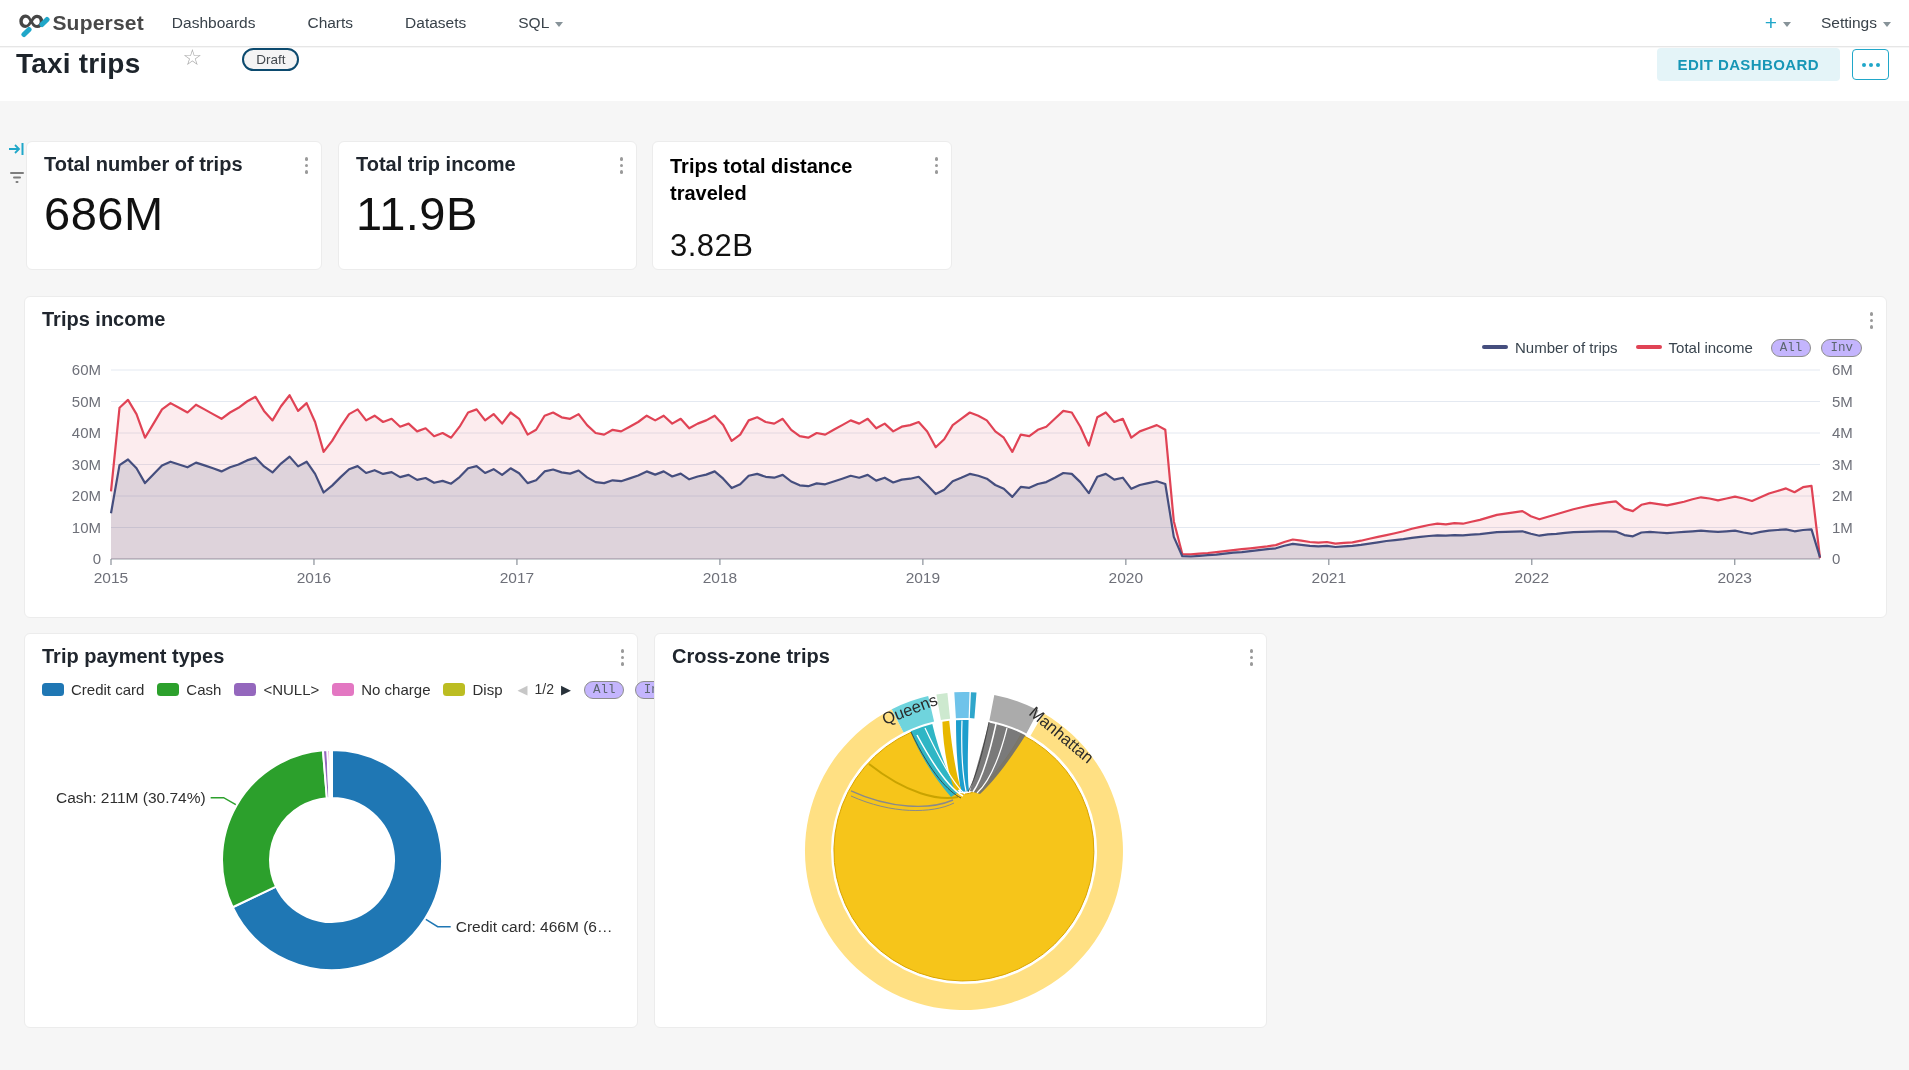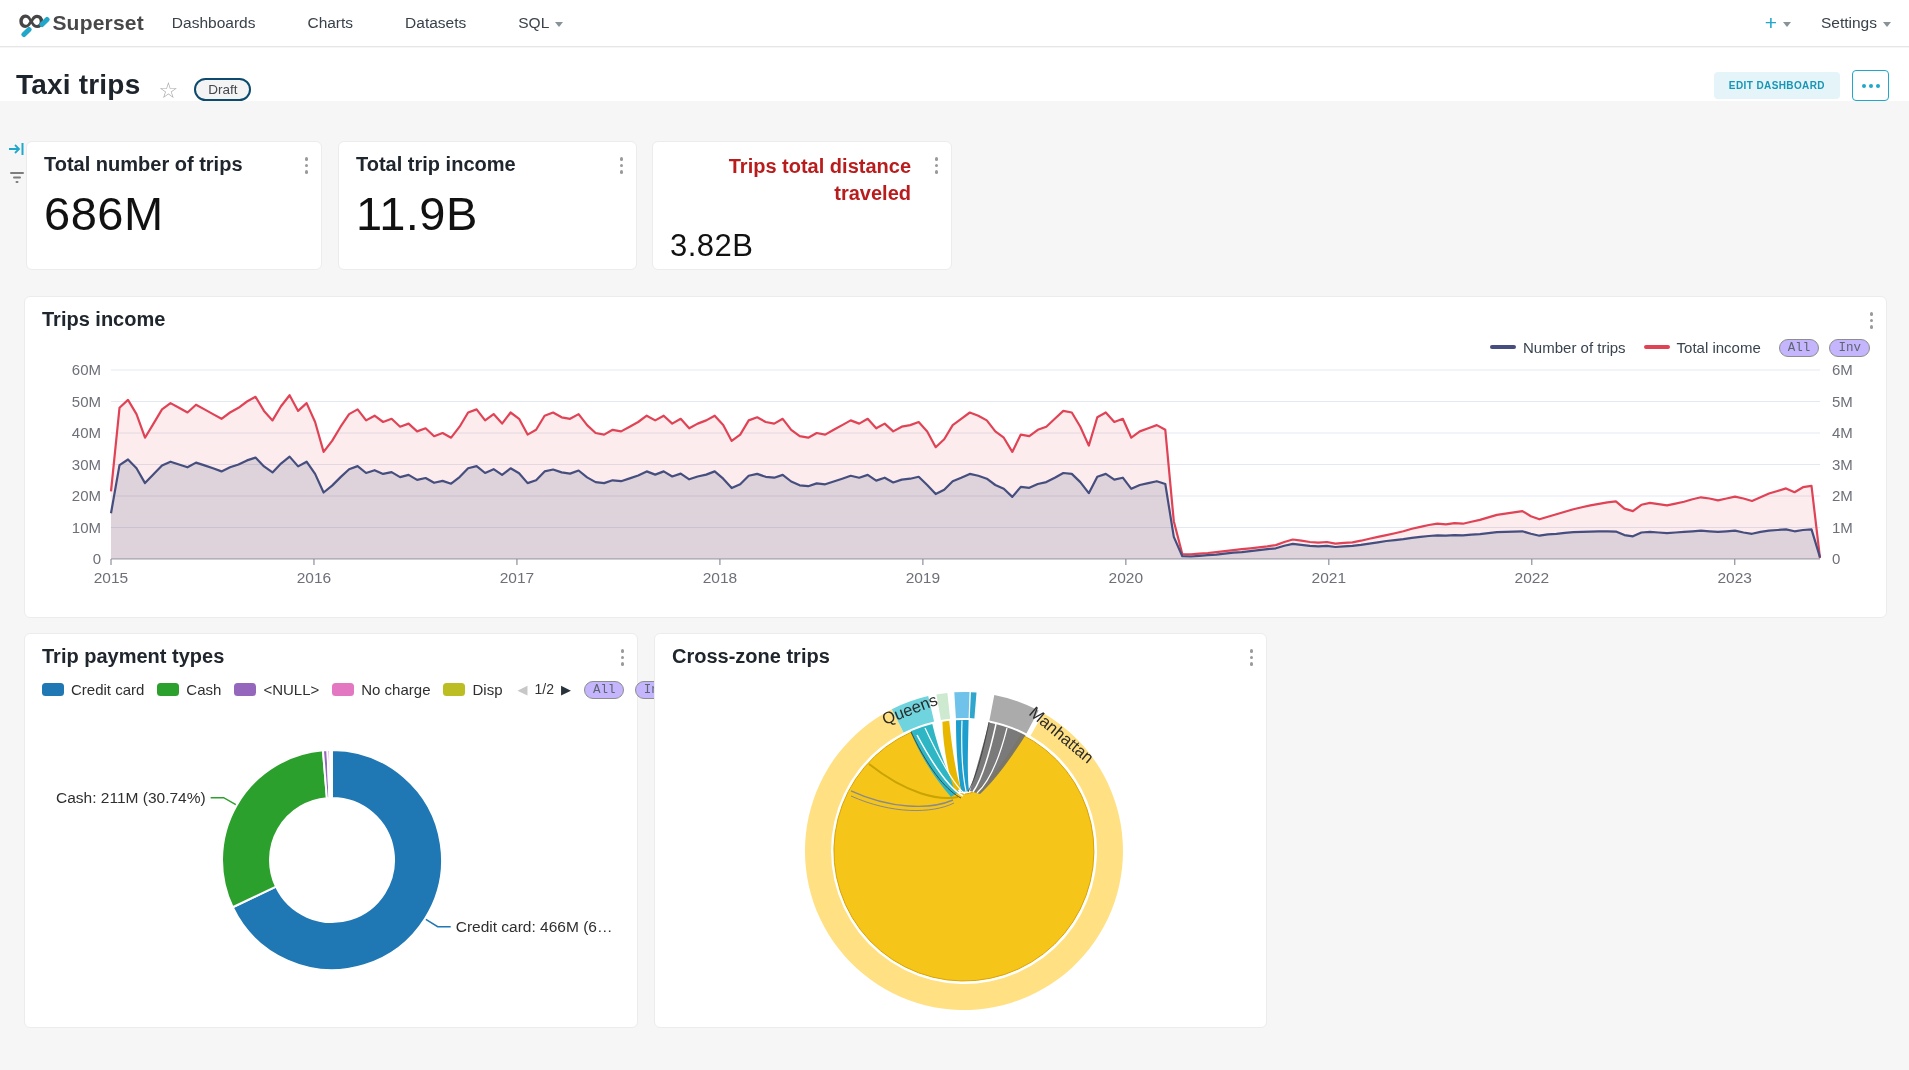--- a/index.html
+++ b/index.html
@@ -16,51 +16,51 @@
   .brand .bname{font-size:21px;font-weight:700;color:#484848;letter-spacing:.2px;}
   .nav-items{display:flex;align-items:center;gap:52px;font-size:15.5px;color:#39424a;}
   .nav-item{cursor:pointer;display:flex;align-items:center;gap:6px;}
   .caret{width:0;height:0;border-left:4.5px solid transparent;border-right:4.5px solid transparent;
          border-top:5px solid #879399;display:inline-block;margin-top:2px;}
   .nav-right{margin-left:auto;display:flex;align-items:center;gap:30px;font-size:15.5px;color:#39424a;}
   .plus{color:#20a7c9;font-size:21px;font-weight:400;line-height:14px;}
 
   
   .pagehead{position:absolute;top:48px;left:0;width:100%;height:53px;background:#fff;
-            display:flex;align-items:flex-end;padding:0 16px;}
+            display:flex;align-items:flex-start;padding:0 16px;gap:24px;}
   .pagetitle{font-size:28px;font-weight:700;color:#1d242b;letter-spacing:.2px;}
   .star{font-size:22px;color:#a9a9a9;margin-left:18px;cursor:pointer;line-height:20px;}
   .badge{margin-left:16px;border:2px solid #0c4a6e;background:#f4f4f4;color:#43494e;
          font-size:13.5px;padding:2px 12px;border-radius:12px;}
   .head-right{margin-left:auto;display:flex;align-items:center;gap:12px;padding-right:4px;}
-  .editbtn{background:rgba(32,167,201,.12);color:#1796b6;font-size:10px;font-weight:700;
-           letter-spacing:.4px;padding:8px 15px;border-radius:4px;border:none;cursor:pointer;
+  .editbtn{background:rgba(32,167,201,.12);color:#1796b6;font-size:15px;font-weight:700;
+           letter-spacing:.4px;padding:8px 21px;border-radius:4px;border:none;cursor:pointer;
            font-family:inherit;}
   .morebtn{width:37px;height:31px;border:1px solid #20a7c9;border-radius:4px;background:#fff;cursor:pointer;
            display:flex;align-items:center;justify-content:center;gap:3px;}
   .morebtn i{width:4px;height:4px;border-radius:50%;background:#20a7c9;display:block;}
 
   
   .content{position:absolute;top:101px;left:0;right:0;bottom:0;background:#f6f6f6;}
   .card{position:absolute;background:#fff;border:1px solid #ececec;border-radius:6px;}
   .card-title{position:absolute;left:17px;top:11px;font-size:20px;font-weight:700;color:#20262e;}
   .kebab{position:absolute;right:10px;top:12px;display:flex;flex-direction:column;gap:3px;
          cursor:pointer;padding:3px;}
   .kebab i{width:3.5px;height:3.5px;border-radius:50%;background:#9a9a9a;display:block;}
 
   .kpi-value{position:absolute;left:17px;top:44px;font-size:47px;font-weight:500;color:#111;letter-spacing:.5px;}
   .kpi-value.small{top:86px;font-size:31px;}
-  .kpi-title-wrap{position:absolute;left:17px;top:11px;right:40px;font-size:20px;font-weight:700;color:#b91c1c;line-height:1.35;text-align:right;}
+  .kpi-title-wrap{position:absolute;left:17px;top:11px;right:40px;font-size:20px;font-weight:700;color:#000000;line-height:1.35;}
 
   
   .filtbar{position:absolute;left:4px;top:40px;width:26px;display:flex;flex-direction:column;gap:14px;align-items:center;}
   .filtbar svg{cursor:pointer;display:block;}
 
   
-  .legend-row{position:absolute;top:40px;right:16px;display:flex;align-items:center;gap:18px;
+  .legend-row{position:absolute;top:40px;right:24px;display:flex;align-items:center;gap:18px;
               font-size:15px;color:#39444e;}
   .legend-item{display:flex;align-items:center;gap:7px;cursor:pointer;}
   .lswatch{width:26px;height:3.5px;border-radius:2px;display:inline-block;}
   .pill{border:1.5px solid #8e8e8e;color:#5c6670;border-radius:12px;font-size:12.5px;
         padding:1px 8px;background:#c4b5fd;cursor:pointer;font-family:Liberation Mono, monospace;}
   .pill+.pill{margin-left:6px;border-radius:9px;}
 
   
   .pay-legend{position:absolute;top:45px;left:17px;right:12px;display:flex;align-items:center;
               gap:13px;font-size:15px;color:#2f2f2f;white-space:nowrap;}

